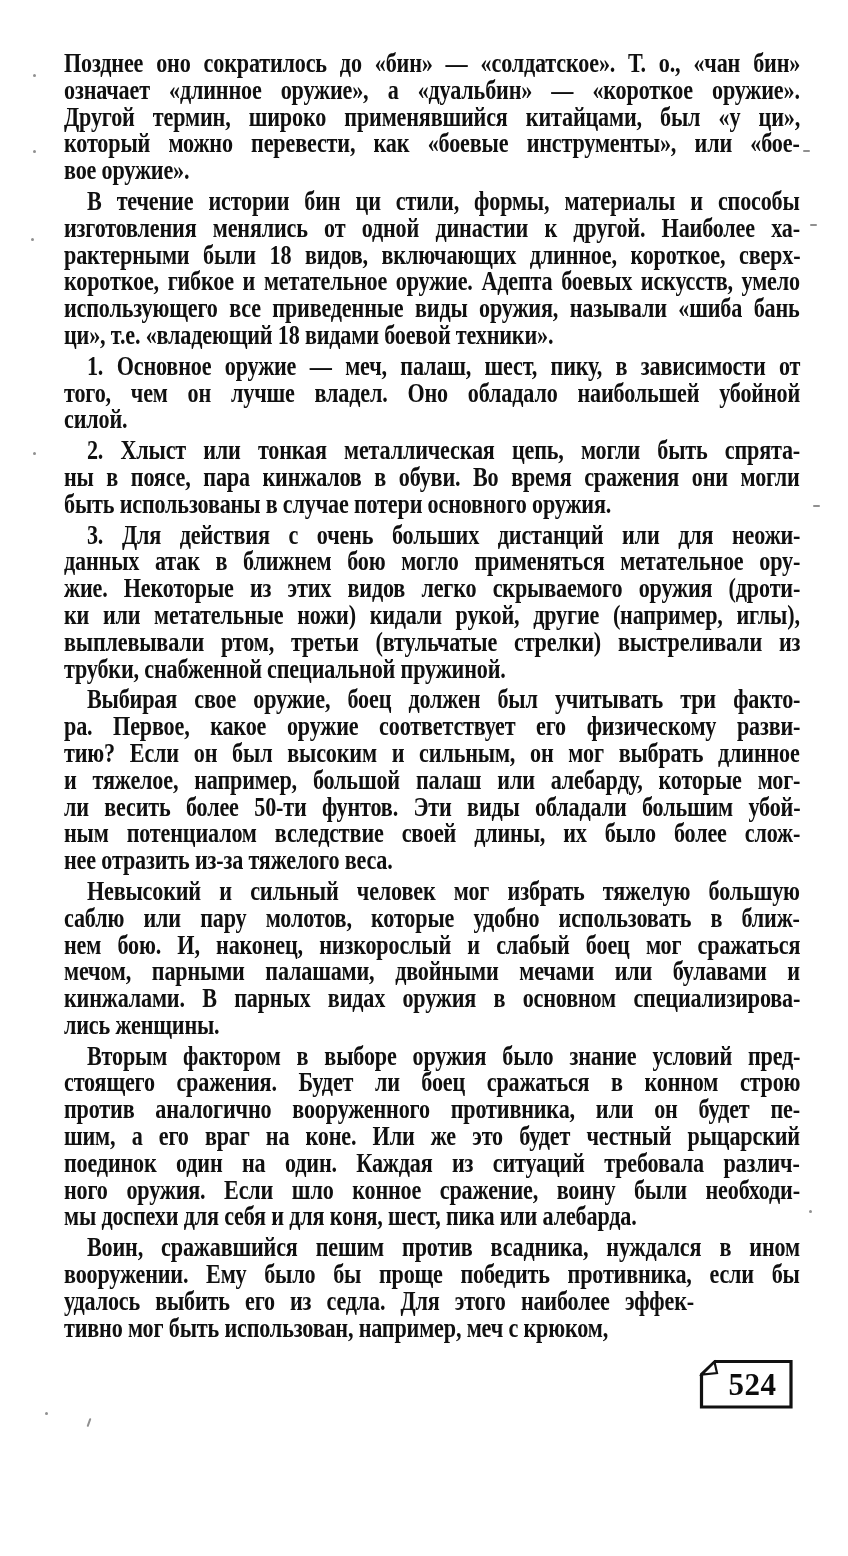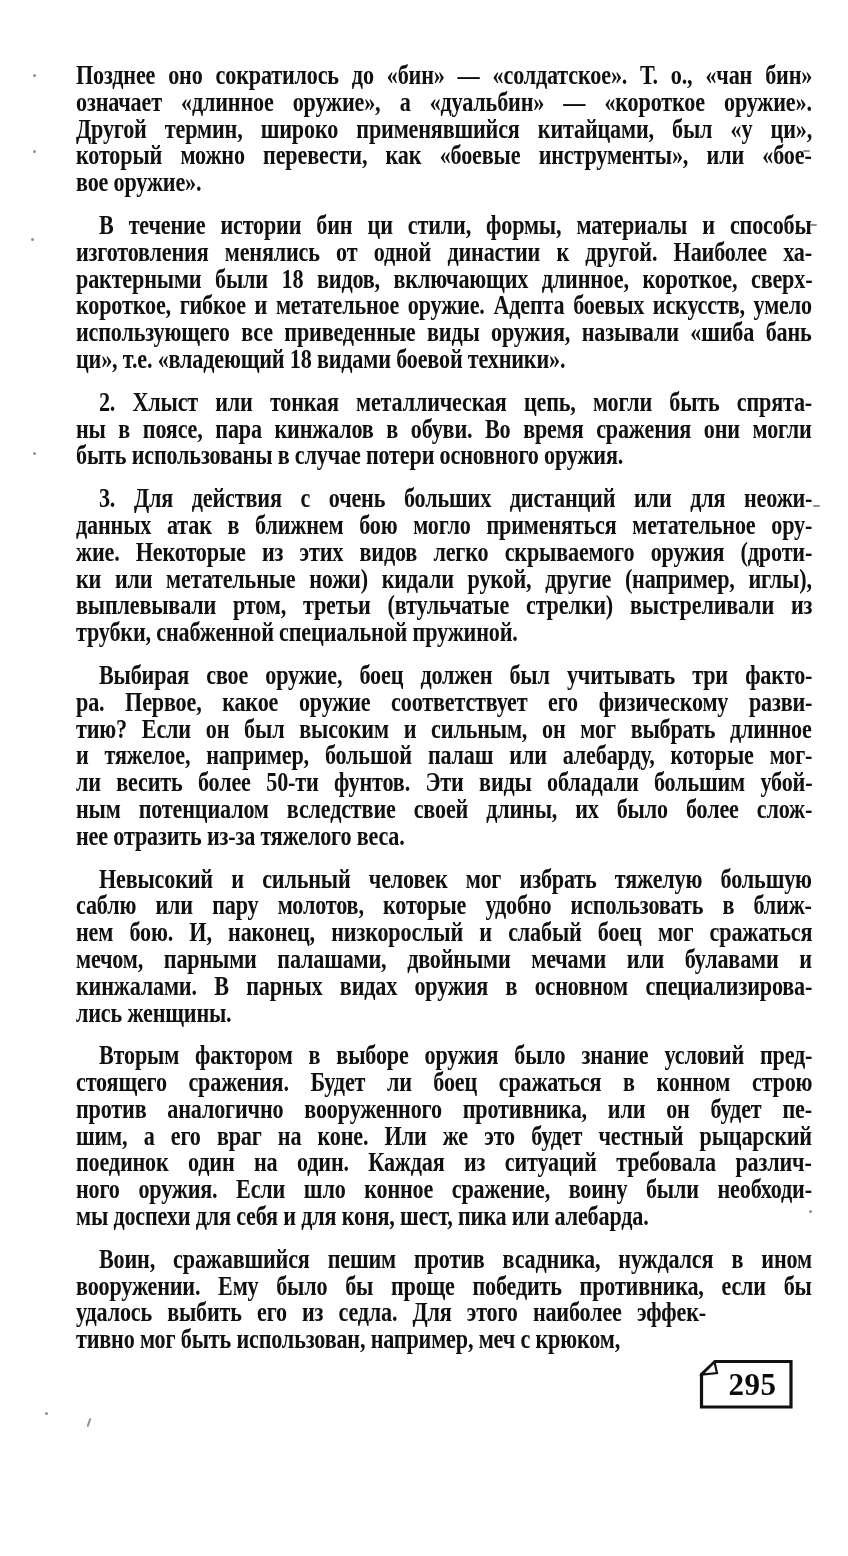--- a/index.html
+++ b/index.html
@@ -16,21 +16,21 @@
     font-weight: bold;
     color: #101010;
     overflow: hidden;
   }
   .text-column {
     position: absolute;
     left: 60px;
     top: 46px;
     width: 736px;
   }
-  .paragraph { margin: 16px; }
+  .paragraph { margin: 4px; }
   .line {
     height: 26.8px;
     line-height: 26.8px;
     font-size: 27px;
     white-space: nowrap;
     transform-origin: 0 50%;
     letter-spacing: -0.2px;
   }
   .line.indent { text-indent: 28px; }
   .line.narrow { margin-right: 106px; }
@@ -75,20 +75,25 @@
       </div>
       <div class="paragraph">
         <div class="line indent" style="word-spacing: 11.8401px; transform: scaleX(0.82);">В течение истории бин ци стили, формы, материалы и способы</div>
         <div class="line" style="word-spacing: 13.3201px; transform: scaleX(0.82);">изготовления менялись от одной династии к другой. Наиболее ха-</div>
         <div class="line" style="word-spacing: 10.0801px; transform: scaleX(0.82);">рактерными были 18 видов, включающих длинное, короткое, сверх-</div>
         <div class="line" style="word-spacing: 4.07012px; transform: scaleX(0.82);">короткое, гибкое и метательное оружие. Адепта боевых искусств, умело</div>
         <div class="line" style="word-spacing: 7.50871px; transform: scaleX(0.82);">использующего все приведенные виды оружия, называли «шиба бань</div>
         <div class="line last" style="word-spacing: 0px; transform: scaleX(0.82);">ци», т.е. «владеющий 18 видами боевой техники».</div>
       </div>
       <div class="paragraph">
+        <div class="line indent" style="word-spacing: 9.8561px; transform: scaleX(0.82);">1. Основное оружие — меч, палаш, шест, пику, в зависимости от</div>
+        <div class="line" style="word-spacing: 17.6951px; transform: scaleX(0.82);">того, чем он лучше владел. Оно обладало наибольшей убойной</div>
+        <div class="line last" style="word-spacing: 0px; transform: scaleX(0.82);">силой.</div>
+      </div>
+      <div class="paragraph">
         <div class="line indent" style="word-spacing: 14.4451px; transform: scaleX(0.82);">2. Хлыст или тонкая металлическая цепь, могли быть спрята-</div>
         <div class="line" style="word-spacing: 8.86918px; transform: scaleX(0.82);">ны в поясе, пара кинжалов в обуви. Во время сражения они могли</div>
         <div class="line last" style="word-spacing: 0px; transform: scaleX(0.82);">быть использованы в случае потери основного оружия.</div>
       </div>
       <div class="paragraph">
         <div class="line indent" style="word-spacing: 16.2846px; transform: scaleX(0.82);">3. Для действия с очень больших дистанций или для неожи-</div>
         <div class="line" style="word-spacing: 12.6951px; transform: scaleX(0.82);">данных атак в ближнем бою могло применяться метательное ору-</div>
         <div class="line" style="word-spacing: 13.3201px; transform: scaleX(0.82);">жие. Некоторые из этих видов легко скрываемого оружия (дроти-</div>
         <div class="line" style="word-spacing: 10.1951px; transform: scaleX(0.82);">ки или метательные ножи) кидали рукой, другие (например, иглы),</div>
         <div class="line" style="word-spacing: 14.0935px; transform: scaleX(0.82);">выплевывали ртом, третьи (втульчатые стрелки) выстреливали из</div>
@@ -126,21 +131,21 @@
         <div class="line narrow" style="word-spacing: 11.9116px; transform: scaleX(0.82);">удалось выбить его из седла. Для этого наиболее эффек-</div>
         <div class="line last narrow" style="word-spacing: 0px; transform: scaleX(0.82);">тивно мог быть использован, например, меч с крюком,</div>
       </div>
     </div>
 
   <div class="pagenum-box">
     <svg width="95" height="51" viewBox="0 0 95 51" aria-hidden="true">
       <polygon points="16,2.5 92,2.5 92,48 2.5,48 2.5,15.5" fill="#ffffff" stroke="#111111" stroke-width="3.2" stroke-linejoin="miter"></polygon>
       <polygon points="15.5,3 18,14 3,15.5" fill="#ffffff" stroke="#111111" stroke-width="2.2" stroke-linejoin="miter"></polygon>
     </svg>
-    <span class="num">295</span>
+    <span class="num">524</span>
   </div>
 
   <div class="speck dot" style="left:33px;  top:74px;"></div>
   <div class="speck dot" style="left:33px;  top:150px;"></div>
   <div class="speck dot" style="left:31px;  top:238px;"></div>
   <div class="speck dot" style="left:33px;  top:452px;"></div>
   <div class="speck dash" style="left:803px; top:150px;"></div>
   <div class="speck dash" style="left:810px; top:224px;"></div>
   <div class="speck dash" style="left:813px; top:505px;"></div>
   <div class="speck dot" style="left:809px; top:1210px;"></div>

